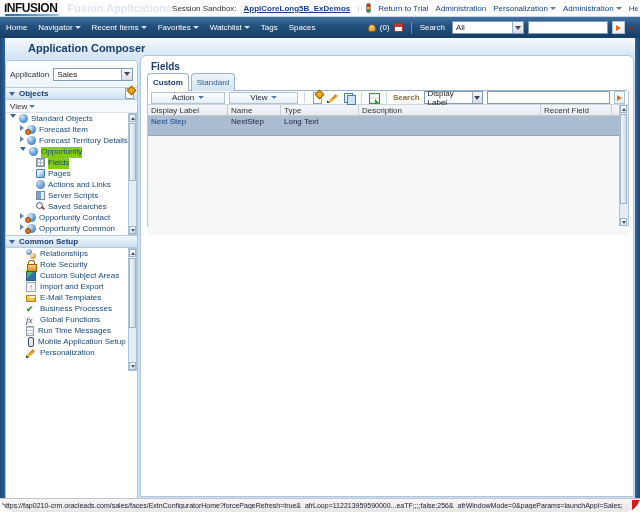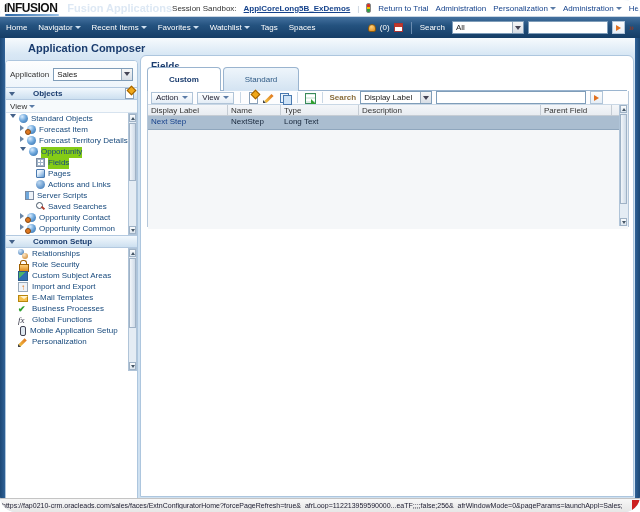--- a/index.html
+++ b/index.html
@@ -59,21 +59,21 @@
   .edge.left { left:0; } .edge.right { right:0; background:linear-gradient(90deg,#2f6196,#1c4876); }
   .page-title { position:absolute; left:28px; top:4px; font-size:11px; font-weight:bold; color:#1a3c6e; }
 
   
   .sidebar { position:absolute; left:5px; top:22px; width:133px; height:441px; background:#fff;
              border:1px solid #adc6de; border-radius:4px 4px 0 0; overflow:hidden; font-size:8px; }
   .app-row { height:26px; display:flex; align-items:center; gap:4px; padding:0 4px;
              background:linear-gradient(#fdfefe,#eef5fb); }
   .app-label { color:#333; }
   .panel-hd { height:13px; background:linear-gradient(#f2f8fd,#cde0f0); border-top:1px solid #b3c9e0;
-              border-bottom:1px solid #b3c9e0; display:flex; align-items:center; padding:0 3px; gap:18px; }
+              border-bottom:1px solid #b3c9e0; display:flex; align-items:center; padding:0 3px; gap:4px; }
   .panel-hd .title { font-weight:bold; color:#1a3c6e; }
   .tri-exp { width:0; height:0; border-left:3px solid transparent; border-right:3px solid transparent;
              border-top:4px solid #44628a; }
   .newobj-icon { margin-left:auto; width:9px; height:11px; background:#fff; border:1px solid #8aa0b8; position:relative; }
   .newobj-icon::after { content:""; position:absolute; right:-2px; top:-2px; width:5px; height:5px;
              background:#f0a818; transform:rotate(45deg); border:1px solid #a06000; }
   .view-row { height:13px; background:#f7fafc; border-bottom:1px solid #d7e3ef; display:flex;
               align-items:center; padding:0 4px; color:#333; }
   .tree { position:relative; height:122px; overflow:hidden; }
   .tree-inner { padding-top:1px; }
@@ -101,21 +101,21 @@
      background:#b03a2a; transform:rotate(45deg); }
   .vscroll { position:absolute; top:0; right:0; width:9px; bottom:0; background:#e4ecf4; border:1px solid #b0c4d8; }
   .vs-up, .vs-dn { position:absolute; left:0; width:7px; height:8px; background:linear-gradient(#fbfcfd,#dde6ef);
      border:1px solid #9fb2c6; display:flex; align-items:center; justify-content:center; }
   .vs-up { top:0; } .vs-dn { bottom:0; }
   .vs-up::after { content:""; width:0;height:0;border-left:2px solid transparent;border-right:2px solid transparent;border-bottom:3px solid #456; }
   .vs-dn::after { content:""; width:0;height:0;border-left:2px solid transparent;border-right:2px solid transparent;border-top:3px solid #456; }
   .vs-thumb { position:absolute; left:0; width:7px; background:linear-gradient(90deg,#f2f6fa,#cfdbe8); border:1px solid #9fb2c6; }
 
   .cs-list { position:relative; height:123px; overflow:hidden; }
-  .cs-item { height:11px; display:flex; align-items:center; gap:4px; padding-left:12px; white-space:nowrap; cursor:pointer; }
+  .cs-item { height:11px; display:flex; align-items:center; gap:4px; padding-left:20px; white-space:nowrap; cursor:pointer; }
   .cs-item .lbl { color:#17497c; }
   .ics { width:10px; height:10px; flex:none; position:relative; }
   .ics-rel::before { content:""; position:absolute; left:0; top:0; width:6px; height:6px; border-radius:50%;
       background:radial-gradient(circle at 35% 30%, #d8ecff, #2a66a5); }
   .ics-rel::after { content:""; position:absolute; right:0; bottom:0; width:6px; height:6px; border-radius:50%;
       background:radial-gradient(circle at 35% 30%, #ffe9c8, #c87a1a); }
   .ics-lock::before { content:""; position:absolute; left:2px; top:0; width:5px; height:5px;
       border:1px solid #a06000; border-bottom:none; border-radius:3px 3px 0 0; }
   .ics-lock::after { content:""; position:absolute; left:1px; top:4px; width:8px; height:6px;
       background:linear-gradient(#ffd27a,#e08a1a); border:1px solid #a06000; }
@@ -137,31 +137,31 @@
   .ics-pencil::before { content:""; position:absolute; left:0; top:4px; width:9px; height:3px;
       background:linear-gradient(90deg,#f0c040,#e07820); transform:rotate(-45deg); }
   .ics-pencil::after { content:""; position:absolute; left:0; bottom:0; width:0; height:0;
       border-left:3px solid #444; border-top:3px solid transparent; }
 
   
   .main-panel { position:absolute; left:140px; top:17px; width:494px; height:442px; background:#fff;
                 border:1px solid #adc6de; border-radius:6px 6px 0 0; font-size:8px; }
   .main-title { position:absolute; left:10px; top:5px; font-size:10px; font-weight:bold; color:#1a3c6e; }
   .tabs { position:absolute; left:6px; top:20px; right:6px; height:15px; display:flex; align-items:flex-end; }
-  .tab { height:24px; padding:0 21px; display:flex; align-items:center; border:1px solid #9ab4cf;
+  .tab { height:18px; padding:0 5px; display:flex; align-items:center; border:1px solid #9ab4cf;
          border-bottom:none; border-radius:4px 4px 0 0; margin-right:2px; cursor:pointer; }
   .tab.active { background:#fff; font-weight:bold; color:#1a3c6e; position:relative; z-index:2; }
   .tab.inactive { background:linear-gradient(#eef5fb,#d3e3f2); color:#2f5a85; }
   .tab-baseline { position:absolute; left:6px; right:6px; top:34px; height:1px; background:#9ab4cf; }
   .content-box { position:absolute; left:6px; top:35px; width:482px; height:136px;
                  border:1px solid #b5c7da; border-top:none; }
   .toolbar { height:14px; background:#fdfdfe; border-bottom:1px solid #c9d7e5; display:flex;
              align-items:center; gap:4px; padding:0 3px; }
   .tb-btn { height:12px; border:1px solid #b0c4d8; background:linear-gradient(#ffffff,#e4edf6);
-            display:flex; align-items:center; padding:0 4px; gap:2px; color:#223; cursor:pointer; }
+            display:flex; align-items:center; padding:0 20px; gap:2px; color:#223; cursor:pointer; }
   .tb-ico { width:12px; height:12px; position:relative; flex:none; cursor:pointer; }
   .ti-new::before { content:""; position:absolute; left:2px; top:0; width:7px; height:10px;
       background:#fff; border:1px solid #8aa0b8; }
   .ti-new::after { content:""; position:absolute; right:0; top:-1px; width:5px; height:5px;
       background:#f0a818; transform:rotate(45deg); border:1px solid #a06000; }
   .ti-edit::before { content:""; position:absolute; left:1px; top:5px; width:10px; height:3px;
       background:linear-gradient(90deg,#f0c040,#e07820); transform:rotate(-45deg); }
   .ti-edit::after { content:""; position:absolute; left:0; bottom:1px; width:0; height:0;
       border-left:3px solid #444; border-top:3px solid transparent; }
   .ti-copy::before { content:""; position:absolute; left:1px; top:1px; width:7px; height:8px;
@@ -171,21 +171,21 @@
   .ti-export::before { content:""; position:absolute; left:1px; top:1px; width:9px; height:9px;
       border:1px solid #3a8a5a; background:repeating-linear-gradient(0deg,#dfeee5 0 2px,#fff 2px 4px); }
   .ti-export::after { content:""; position:absolute; right:0; bottom:0; width:0; height:0;
       border-left:5px solid transparent; border-top:5px solid #2fa02f; transform:rotate(180deg); }
   .tb-sep2 { width:1px; height:11px; background:#c9d7e5; margin:0 2px; }
   .search-lbl { color:#8a6d3b; font-weight:bold; }
   .table-wrap { position:relative; }
   .grid-hd { display:flex; height:11px; background:linear-gradient(#f4f6f9,#e8ecf1);
              border-bottom:1px solid #c5ccd4; color:#333; }
   .grid-hd .cell { padding:1px 0 0 3px; border-right:1px solid #c5ccd4; overflow:hidden; white-space:nowrap; }
-  .grid-row { display:flex; height:14px; background:#aabdd0; border-bottom:1px solid #8fa6bd; cursor:pointer; }
+  .grid-row { display:flex; height:20px; background:#aabdd0; border-bottom:1px solid #8fa6bd; cursor:pointer; }
   .grid-row .cell { padding:1px 0 0 3px; overflow:hidden; white-space:nowrap; color:#17263a; }
   .grid-row .cell.link { color:#16418c; }
   .c0{width:80px;} .c1{width:53px;} .c2{width:78px;} .c3{width:182px;} .c4{width:71px;}
   .grid-body { height:99px; background:#f5f7f9; }
   .tbl-scroll { position:absolute; right:0; top:0; width:9px; height:121px; background:#e4ecf4; border-left:1px solid #b0c4d8; }
 
   
   .statusbar { position:absolute; left:0; top:498px; width:640px; height:14px;
                background:linear-gradient(#f7f7f7,#e6e6e6); border-top:1px solid #c4c4c4;
                display:flex; align-items:center; padding:0 2px; }
@@ -298,21 +298,21 @@
             <span class="lbl hl">Fields</span>
           </div>
           <div class="trow" style="padding-left:30px;">
             <span class="ico9 icon-pages"></span>
             <span class="lbl">Pages</span>
           </div>
           <div class="trow" style="padding-left:30px;">
             <span class="ico9 icon-actions"></span>
             <span class="lbl">Actions and Links</span>
           </div>
-          <div class="trow" style="padding-left:19px;">
+          <div class="trow" style="padding-left:30px;">
             <span class="ico9 icon-scripts"></span>
             <span class="lbl">Server Scripts</span>
           </div>
           <div class="trow" style="padding-left:30px;">
             <span class="ico9 icon-search-sm"></span>
             <span class="lbl">Saved Searches</span>
           </div>
           <div class="trow" style="padding-left:14px;">
             <span class="exp-c"></span>
             <span class="sphere badged"></span>
@@ -357,20 +357,24 @@
           <span class="ics ics-mail"></span>
           <span class="lbl">E-Mail Templates</span>
         </div>
         <div class="cs-item">
           <span class="ics ics-check"></span>
           <span class="lbl">Business Processes</span>
         </div>
         <div class="cs-item">
           <span class="ics ics-fx"></span>
           <span class="lbl">Global Functions</span>
+        </div>
+        <div class="cs-item">
+          <span class="ics ics-msg"></span>
+          <span class="lbl">Run Time Messages</span>
         </div>
         <div class="cs-item">
           <span class="ics ics-mobile"></span>
           <span class="lbl">Mobile Application Setup</span>
         </div>
         <div class="cs-item">
           <span class="ics ics-pencil"></span>
           <span class="lbl">Personalization</span>
         </div>
         <div class="vscroll">
@@ -418,21 +422,21 @@
               <span class="go-arrow"></span>
             </span>
         </div>
 
         <div class="table-wrap">
           <div class="grid-hd">
             <span class="cell c0">Display Label</span>
             <span class="cell c1">Name</span>
             <span class="cell c2">Type</span>
             <span class="cell c3">Description</span>
-            <span class="cell c4">Parent Field</span>
+            <span class="cell c4">Recent Field</span>
           </div>
           <div class="grid-row">
             <span class="cell c0 link">Next Step</span>
             <span class="cell c1">NextStep</span>
             <span class="cell c2">Long Text</span>
             <span class="cell c3"></span>
             <span class="cell c4"></span>
           </div>
           <div class="grid-body"></div>
           <div class="tbl-scroll">

